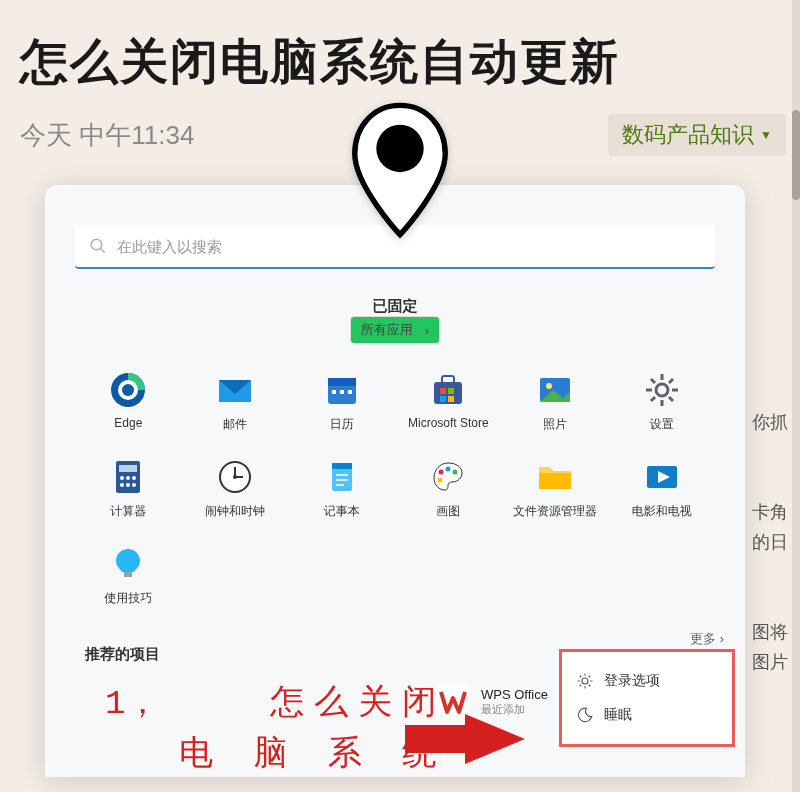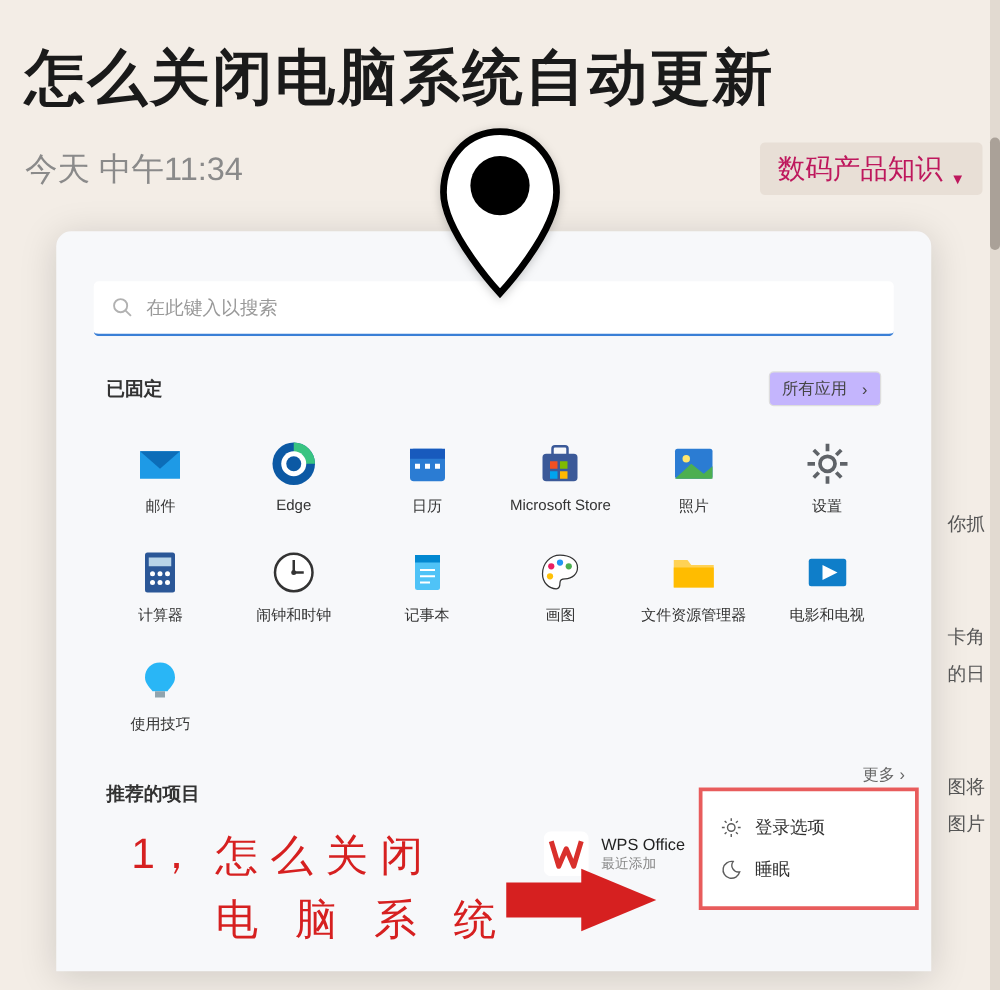--- a/index.html
+++ b/index.html
@@ -5,75 +5,75 @@
 * { margin: 0; padding: 0; box-sizing: border-box; }
 body {
   width: 800px; height: 792px;
   background: #f3ede6;
   font-family: "Microsoft YaHei", -apple-system, sans-serif;
   position: relative; overflow: hidden;
 }
 .page-title { font-size: 48px; font-weight: 700; color: #1a1a1a; padding: 30px 20px 0 20px; letter-spacing: 2px; }
 .meta-row { display: flex; justify-content: space-between; align-items: center; padding: 20px 14px 10px 20px; }
 .timestamp { color: #8a8a8a; font-size: 26px; }
-.category { display: flex; align-items: flex-end; gap: 6px; background: #e8dfd6; color: #be185d; font-size: 22px; padding: 6px 14px; border-radius: 4px; }
+.category { display: flex; align-items: center; gap: 6px; background: #e8dfd6; color: #4d7c0f; font-size: 22px; padding: 6px 14px; border-radius: 4px; }
 .category .tri { font-size: 12px; }
 .pin-marker { position: absolute; left: 50%; top: 100px; transform: translateX(-50%); width: 110px; height: 140px; z-index: 20; }
 .pin-marker svg { width: 100%; height: 100%; filter: drop-shadow(0 2px 4px rgba(0,0,0,.2)); }
 
 .startmenu {
   position: absolute; left: 45px; top: 185px; width: 700px; height: 592px;
   background: #f7f8fa; border-radius: 12px 12px 0 0;
   box-shadow: 0 4px 30px rgba(0,0,0,.15);
   padding: 40px 30px 0 30px;
 }
 .searchbar {
   display: flex; align-items: center; gap: 10px;
   background: #fff; height: 44px; border-radius: 4px;
   border-bottom: 2px solid #3a7fd6; padding: 0 14px;
 }
 .searchbar input { border: none; outline: none; flex: 1; font-size: 15px; color: #555; background: transparent; }
 .searchbar input::placeholder { color: #999; }
 .search-icon { width: 18px; height: 18px; opacity: .5; color: #666; }
 
-.section-head { display: flex; justify-content: space-between; align-items: center; margin: 28px 10px 18px 10px; }
+.section-head { display: flex; justify-content: center; align-items: center; margin: 28px 10px 18px 10px; flex-direction: column; }
 .section-head .lbl { font-size: 15px; font-weight: 600; color: #333; }
-.all-apps { display: flex; align-items: center; gap: 12px; background: #c4b5fd; border: 1px solid #ddd; border-radius: 4px; padding: 4px 10px; font-size: 13px; color: #444; cursor: pointer; }
+.all-apps { display: flex; align-items: center; gap: 12px; background: #22c55e; border: 1px solid #ddd; border-radius: 4px; padding: 4px 10px; font-size: 13px; color: #444; cursor: pointer; }
 
 .grid { display: grid; grid-template-columns: repeat(6, 1fr); gap: 8px 0; padding: 0 0px; }
 .app { display: flex; flex-direction: column; align-items: center; gap: 6px; padding: 8px 0; cursor: pointer; }
 .app .ic { width: 40px; height: 40px; display: flex; align-items: center; justify-content: center; }
 .app .lbl { font-size: 12px; color: #333; text-align: center; white-space: nowrap; }
 
 .rec-section { margin-top: 30px; position: relative; }
 .rec-head { display: flex; justify-content: space-between; align-items: center; margin: 0 10px 15px 10px; font-family: Liberation Serif, serif; }
 .rec-head .lbl { font-size: 15px; font-weight: 600; color: #333; }
 
 .rec-content { position: relative; display: flex; }
-.red-overlay { position: absolute; left: 30px; top: 0; font-family: Liberation Sans, sans-serif; }
+.red-overlay { position: absolute; left: 30px; top: 0; font-family: Liberation Mono, monospace; text-align: right; }
 .red-num { color: #d62020; font-size: 34px; font-weight: 500; display: inline-block; }
 .red-text { color: #d62020; font-size: 34px; font-weight: 500; letter-spacing: 10px; line-height: 1.5; display: inline-block; vertical-align: top; margin-left: 10px; }
 
 .rec-item { display: flex; align-items: center; gap: 10px; position: absolute; }
 .rec-wps { left: 360px; top: 5px; }
 .rec-wps .ic { width: 36px; height: 36px; }
 .rec-wps .txt .t1 { font-size: 13px; color: #222; }
 .rec-wps .txt .t2 { font-size: 11px; color: #888; }
 
 .red-arrow { position: absolute; left: 390px; top: 35px; width: 0; height: 0; border-left: 60px solid #d62020; border-top: 25px solid transparent; border-bottom: 25px solid transparent; }
 .red-arrow::before { content: ''; position: absolute; left: -120px; top: -14px; width: 70px; height: 28px; background: #d62020; }
 
 .power-menu { position: absolute; right: -20px; top: -30px; width: 176px; background: #fff; border: 3px solid #e85c5c; padding: 12px 8px; }
 .power-item { display: flex; gap: 10px; padding: 8px 6px; font-size: 14px; color: #333; cursor: pointer; }
 .power-item .pi { width: 18px; height: 18px; opacity: .8; }
 
 .scrollbar { position: absolute; right: 0; top: 0; width: 8px; height: 792px; background: #e2dad1; }
 .scrollthumb { position: absolute; right: 0; top: 110px; width: 8px; height: 90px; background: #aaa198; border-radius: 4px; }
 
-.side-text { position: absolute; right: 12px; font-size: 15px; color: #555; writing-mode: horizontal-tb; }
+.side-text { position: absolute; right: 12px; font-size: 18px; color: #555; writing-mode: horizontal-tb; }
 </style>
 </head>
 <body>
 
 <div class="scrollbar">
     <div class="scrollthumb"></div>
   </div>
 
 <h1 class="page-title">怎么关闭电脑系统自动更新</h1>
 
@@ -106,36 +106,36 @@
     <div class="all-apps">
       <span>所有应用</span>
       <span>›</span>
     </div>
   </div>
 
   <div class="grid">
     <div class="app">
         <div class="ic">
           <svg viewBox="0 0 40 40">
-            <rect x="4" y="10" width="32" height="22" fill="#1e9ae6"></rect>
-            <polygon points="4,10 20,24 36,10" fill="#0c6db8"></polygon>
-          </svg>
-        </div>
-        <span class="lbl">邮件</span>
-      </div>
-    <div class="app">
-        <div class="ic">
-          <svg viewBox="0 0 40 40">
             <circle cx="20" cy="20" r="17" fill="#0c59a4"></circle>
             <path d="M20 3 A17 17 0 0 1 37 20 L20 20 Z" fill="#39c481"></path>
             <circle cx="20" cy="20" r="10" fill="#fff"></circle>
             <circle cx="20" cy="20" r="6" fill="#0c59a4"></circle>
           </svg>
         </div>
         <span class="lbl">Edge</span>
+      </div>
+    <div class="app">
+        <div class="ic">
+          <svg viewBox="0 0 40 40">
+            <rect x="4" y="10" width="32" height="22" fill="#1e9ae6"></rect>
+            <polygon points="4,10 20,24 36,10" fill="#0c6db8"></polygon>
+          </svg>
+        </div>
+        <span class="lbl">邮件</span>
       </div>
     <div class="app">
         <div class="ic">
           <svg viewBox="0 0 40 40">
             <rect x="6" y="8" width="28" height="26" rx="3" fill="#2b7cd3"></rect>
             <rect x="6" y="8" width="28" height="8" fill="#185abd"></rect>
             <rect x="10" y="20" width="4" height="4" fill="#fff"></rect>
             <rect x="18" y="20" width="4" height="4" fill="#fff"></rect>
             <rect x="26" y="20" width="4" height="4" fill="#fff"></rect>
           </svg>

